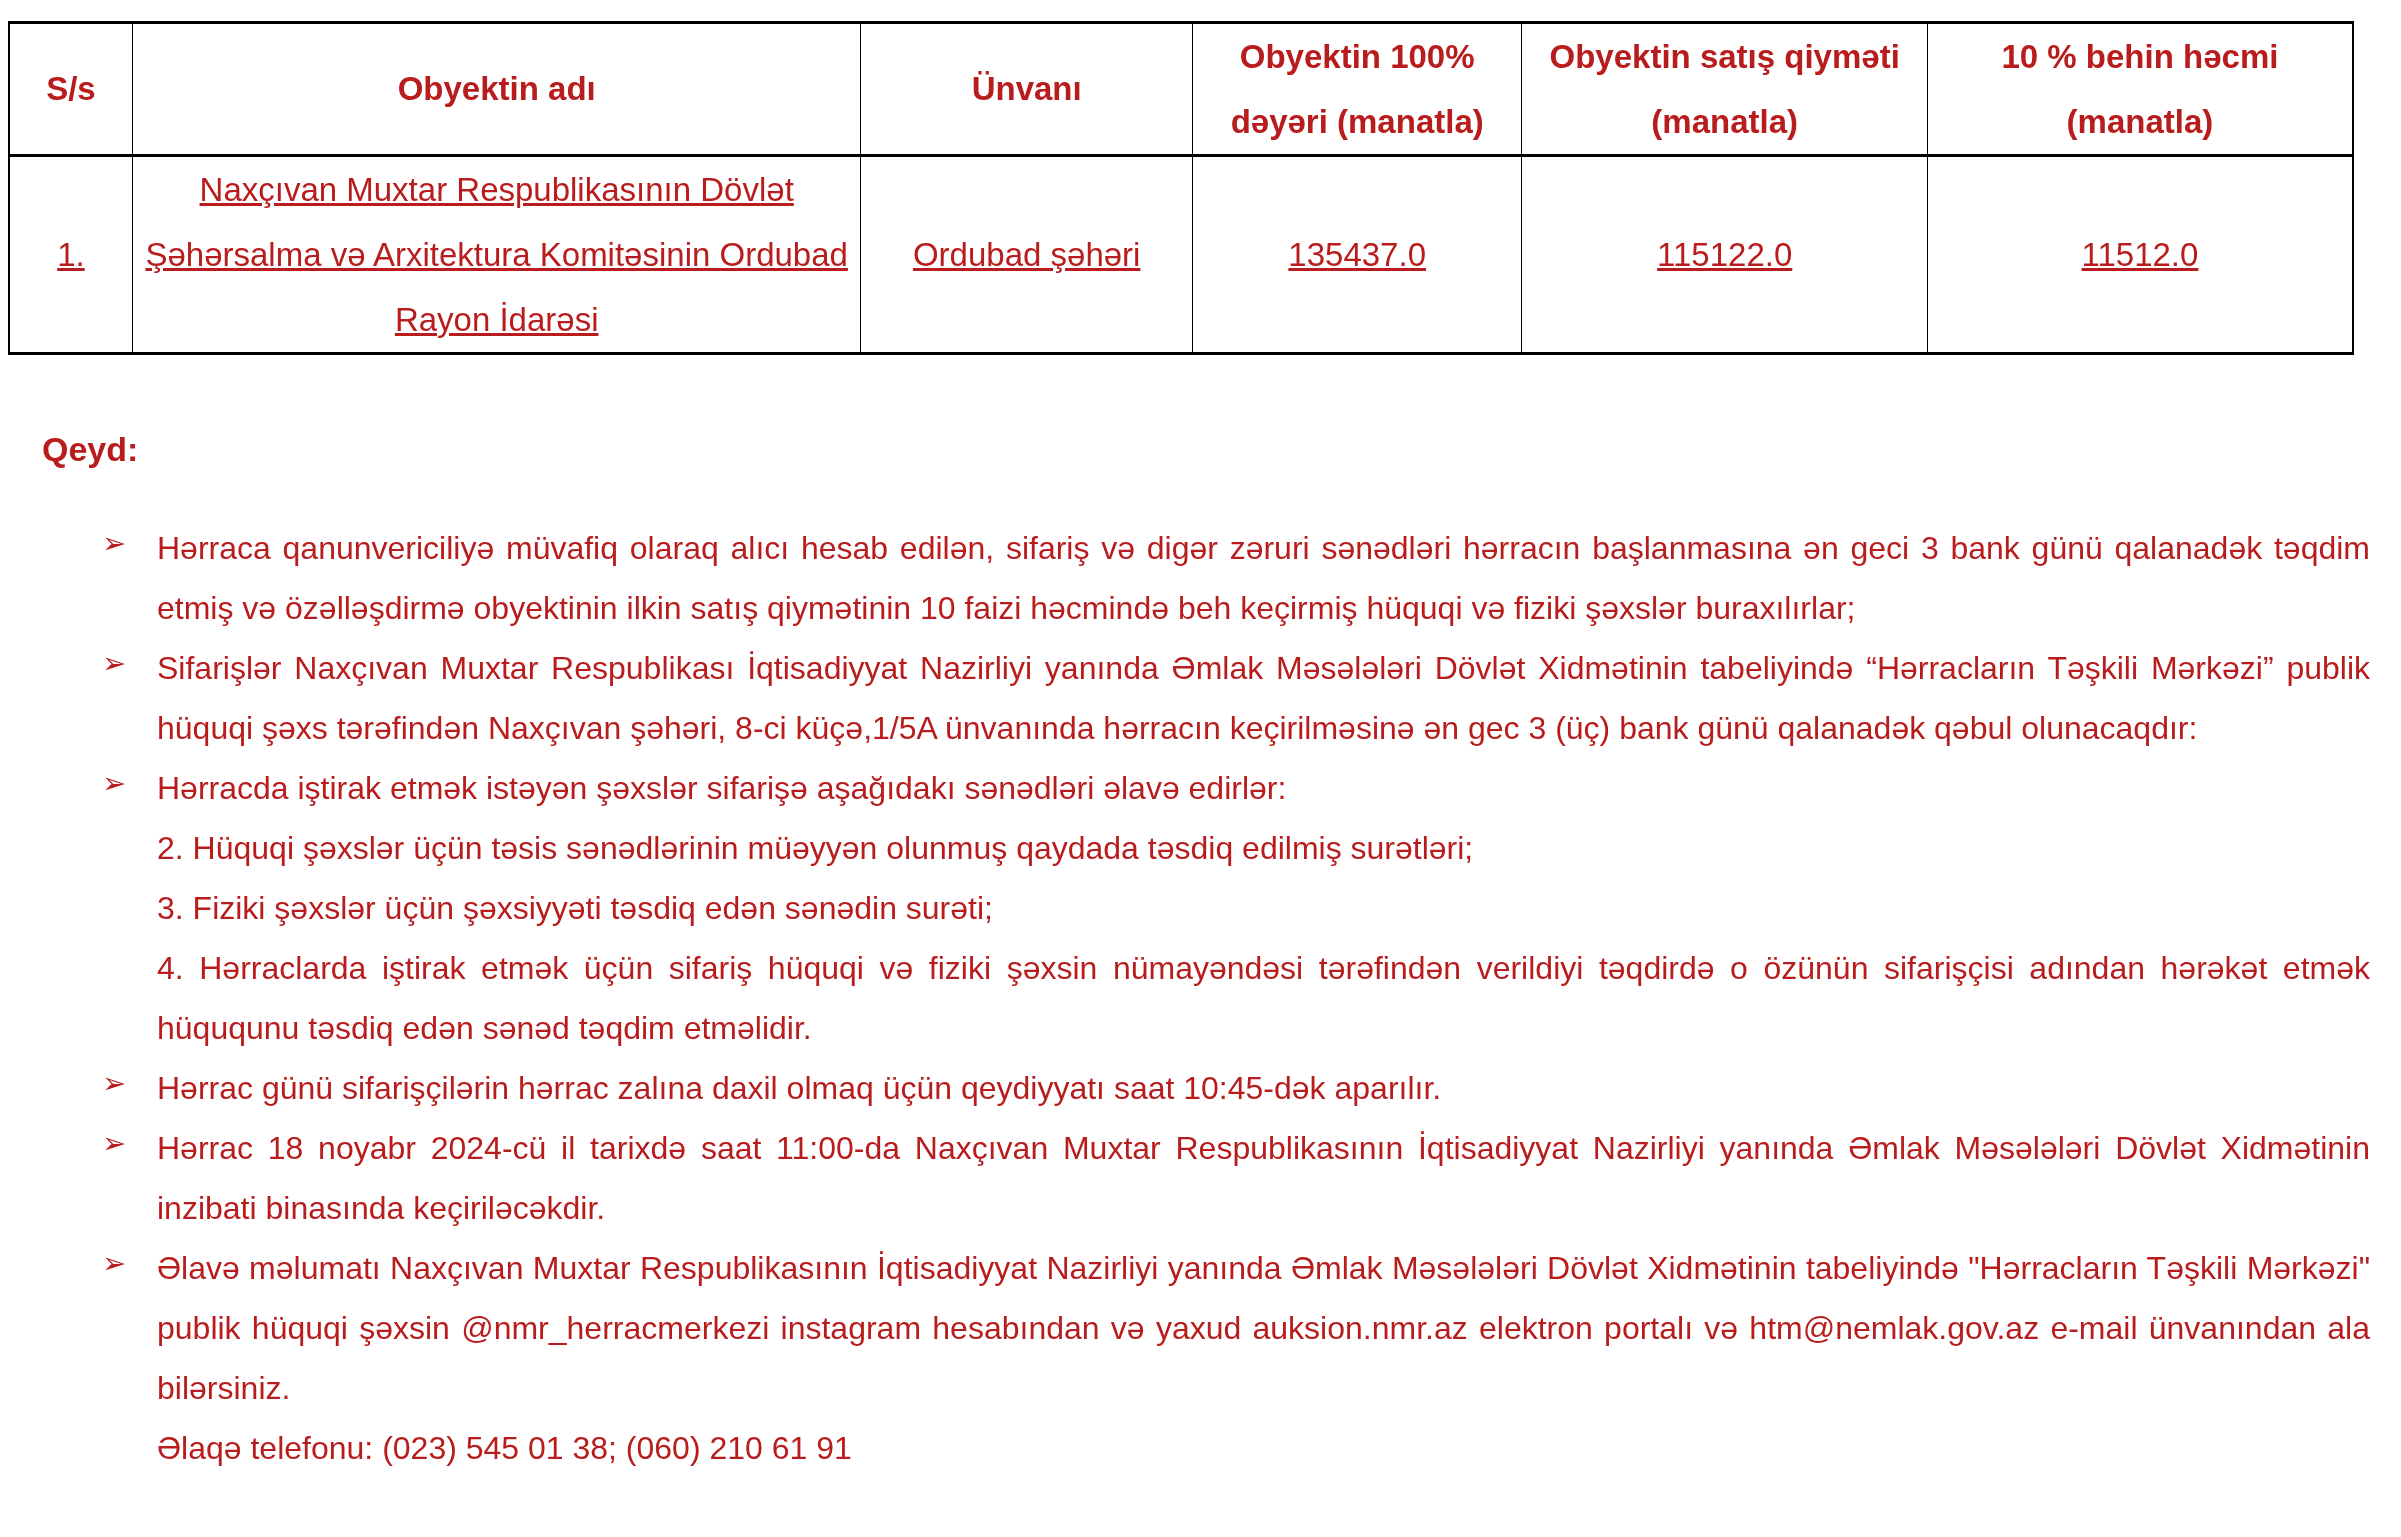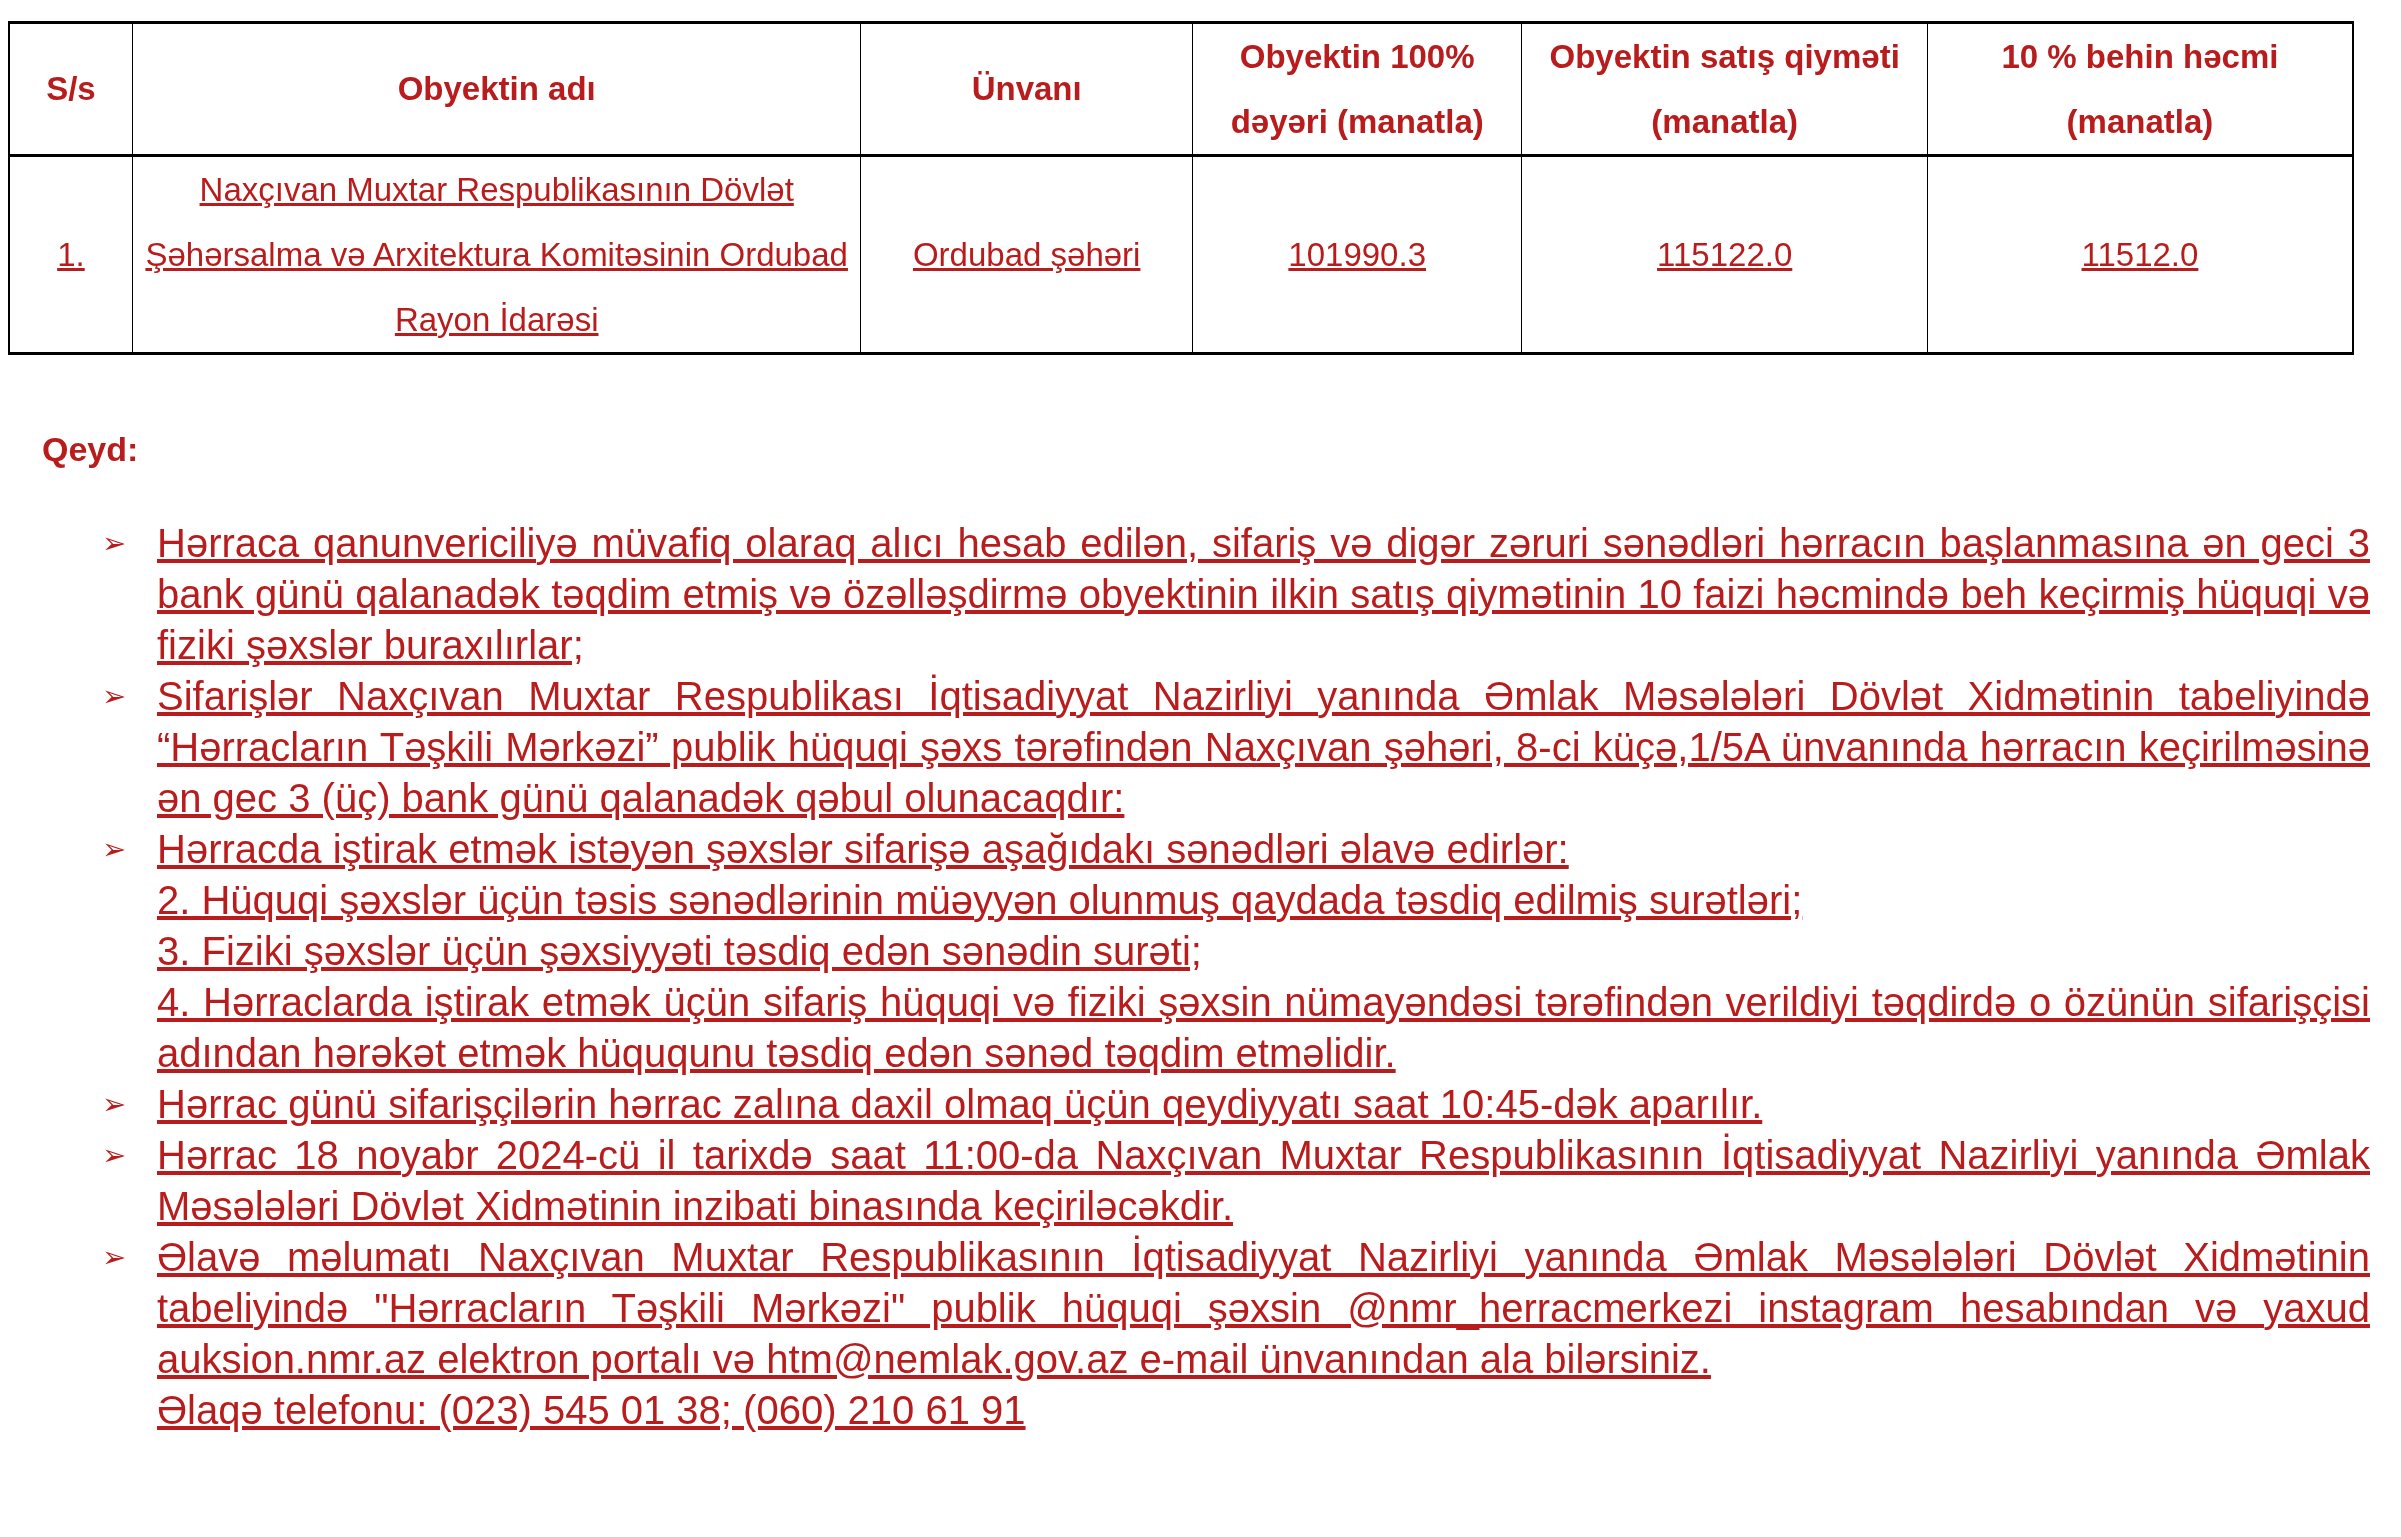--- a/index.html
+++ b/index.html
@@ -58,24 +58,23 @@
   }
   .note-item { display: flex; }
   .note-item .marker {
     flex: 0 0 55px;
     font-size: 29px;
     line-height: 51px;
     text-align: left;
   }
   .note-item .txt {
     flex: 1 1 auto;
-    font-size: 40px;
-    line-height: 51px;
+    font-size: 32px;
+    line-height: 60px;
     text-align: justify;
-    text-decoration: underline;
   }
 </style>
 </head>
 <body>
 
 <div class="page">
 
   <table class="auction">
     <colgroup>
       <col style="width:124px">
@@ -93,21 +92,21 @@
         <th>Obyektin 100% dəyəri (manatla)</th>
         <th>Obyektin satış qiyməti (manatla)</th>
         <th>10 % behin həcmi (manatla)</th>
       </tr>
     </thead>
     <tbody>
       <tr>
         <td>1.</td>
         <td>Naxçıvan Muxtar Respublikasının Dövlət Şəhərsalma və Arxitektura Komitəsinin Ordubad Rayon İdarəsi</td>
         <td>Ordubad şəhəri</td>
-        <td>101990.3</td>
+        <td>135437.0</td>
         <td>115122.0</td>
         <td>11512.0</td>
       </tr>
     </tbody>
   </table>
 
   <div class="qeyd-heading">Qeyd:</div>
 
   <div class="note-list">
 

